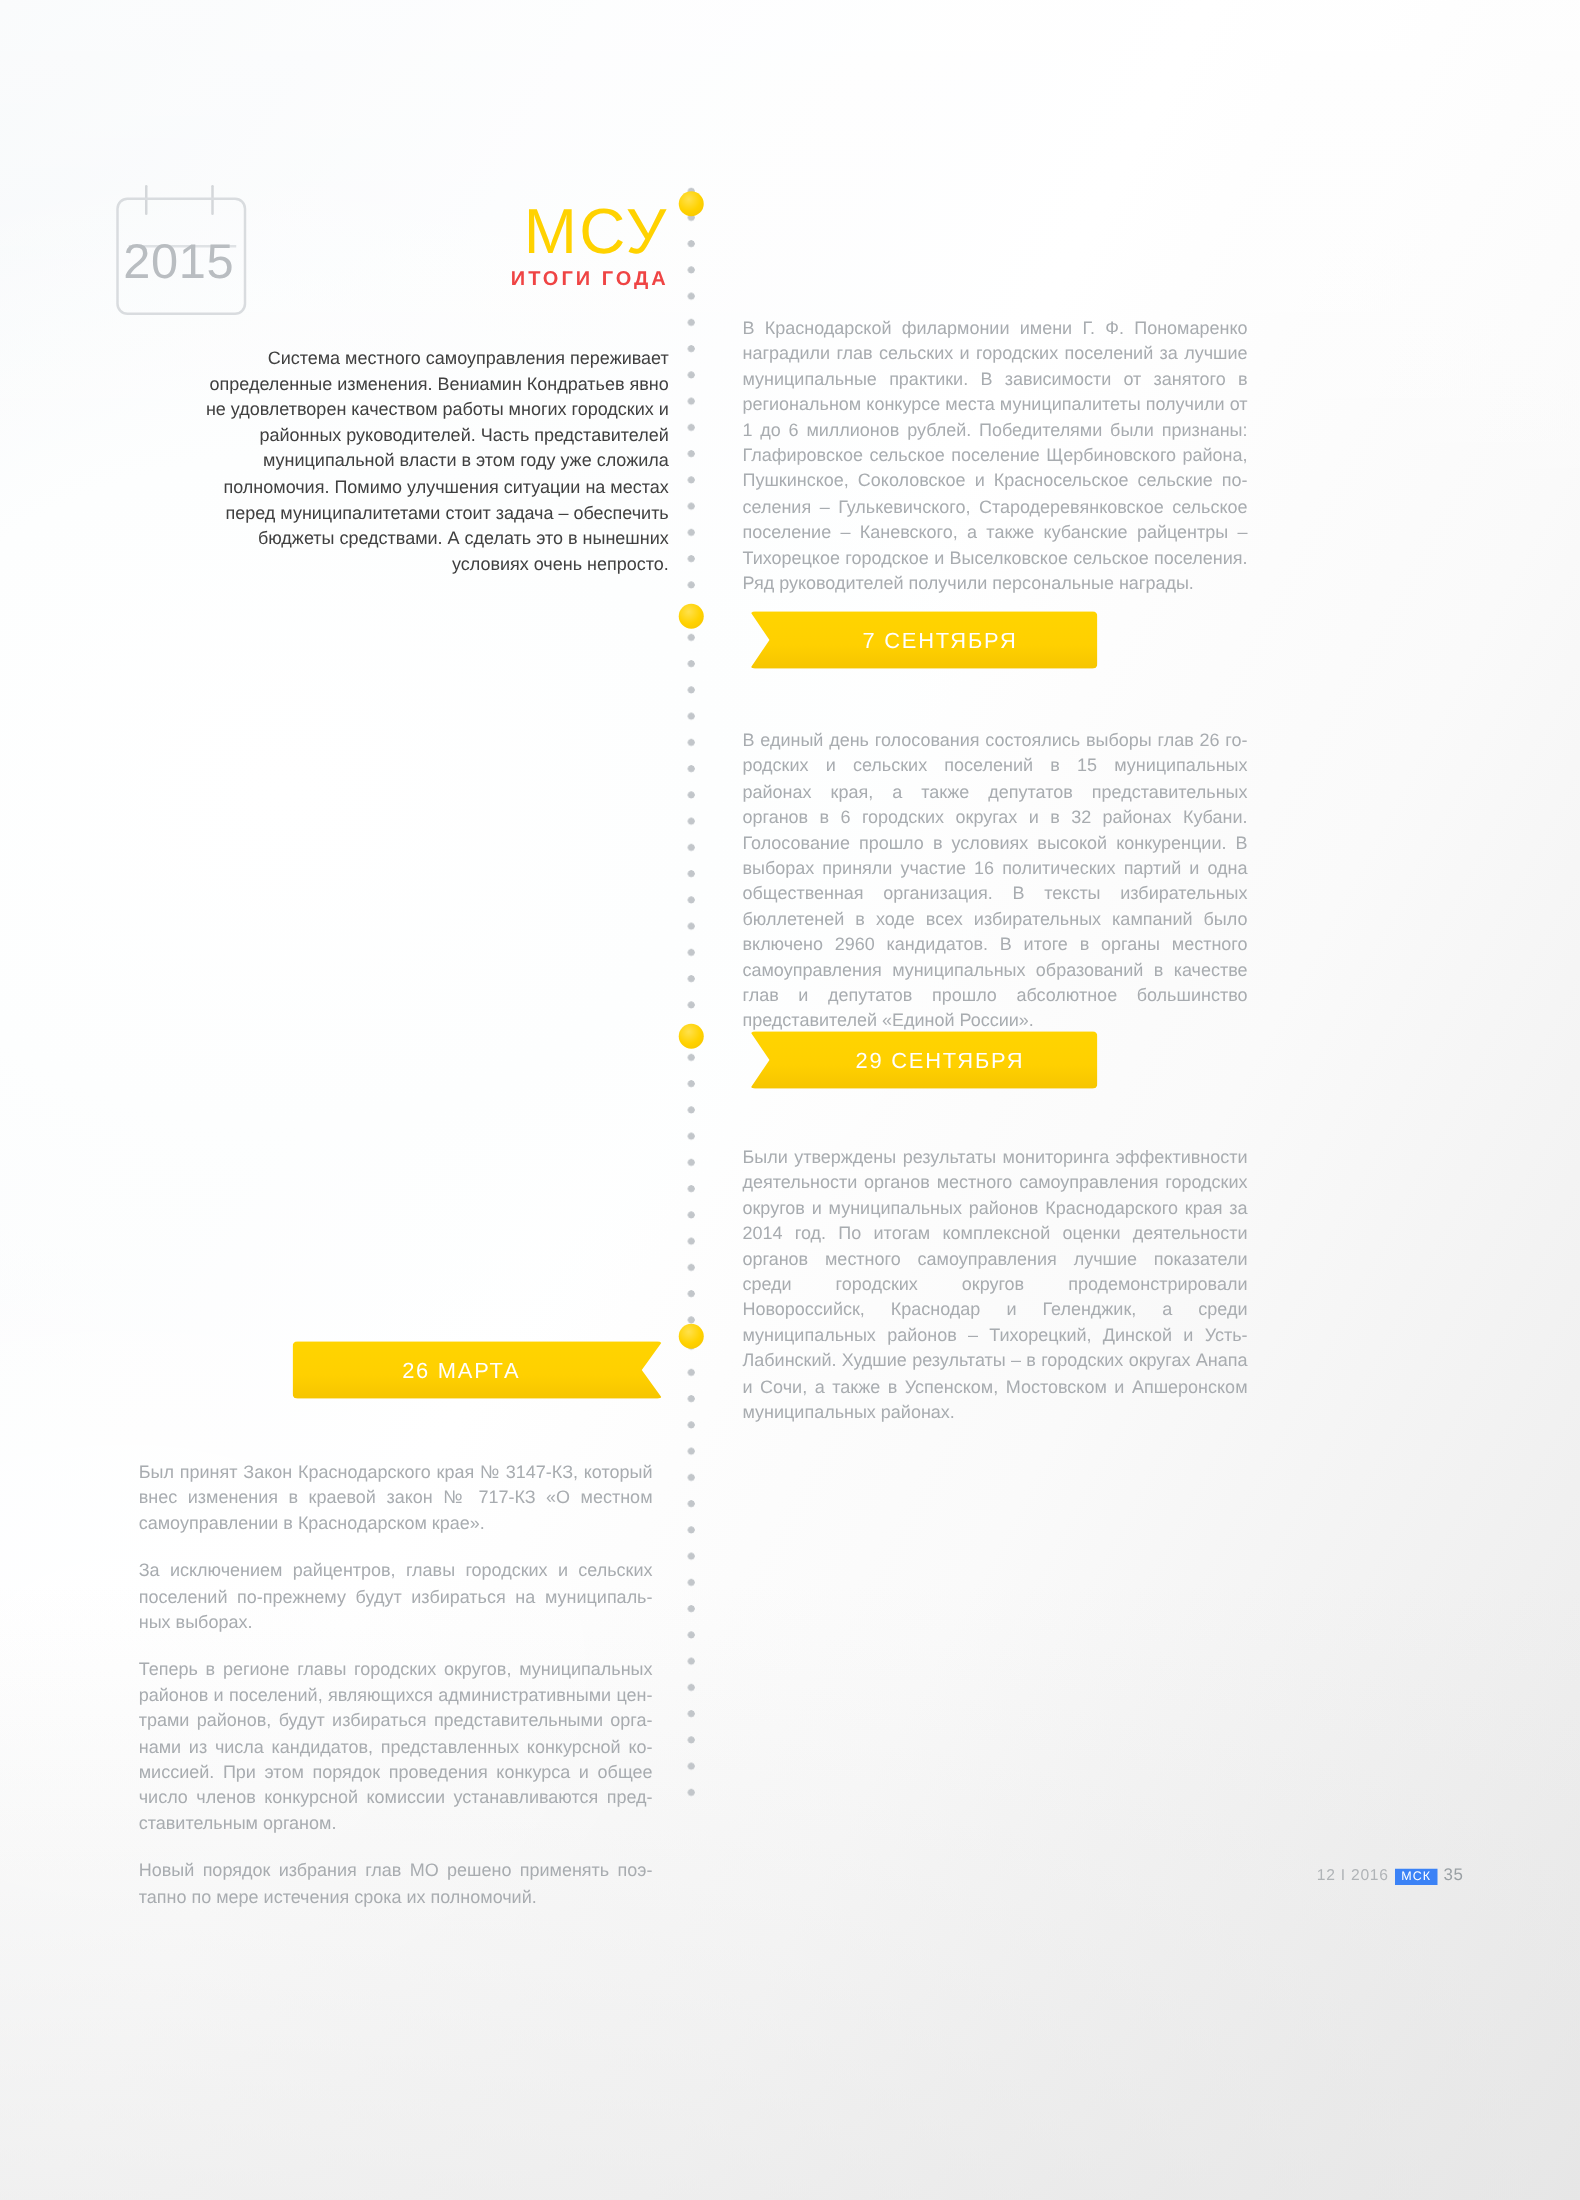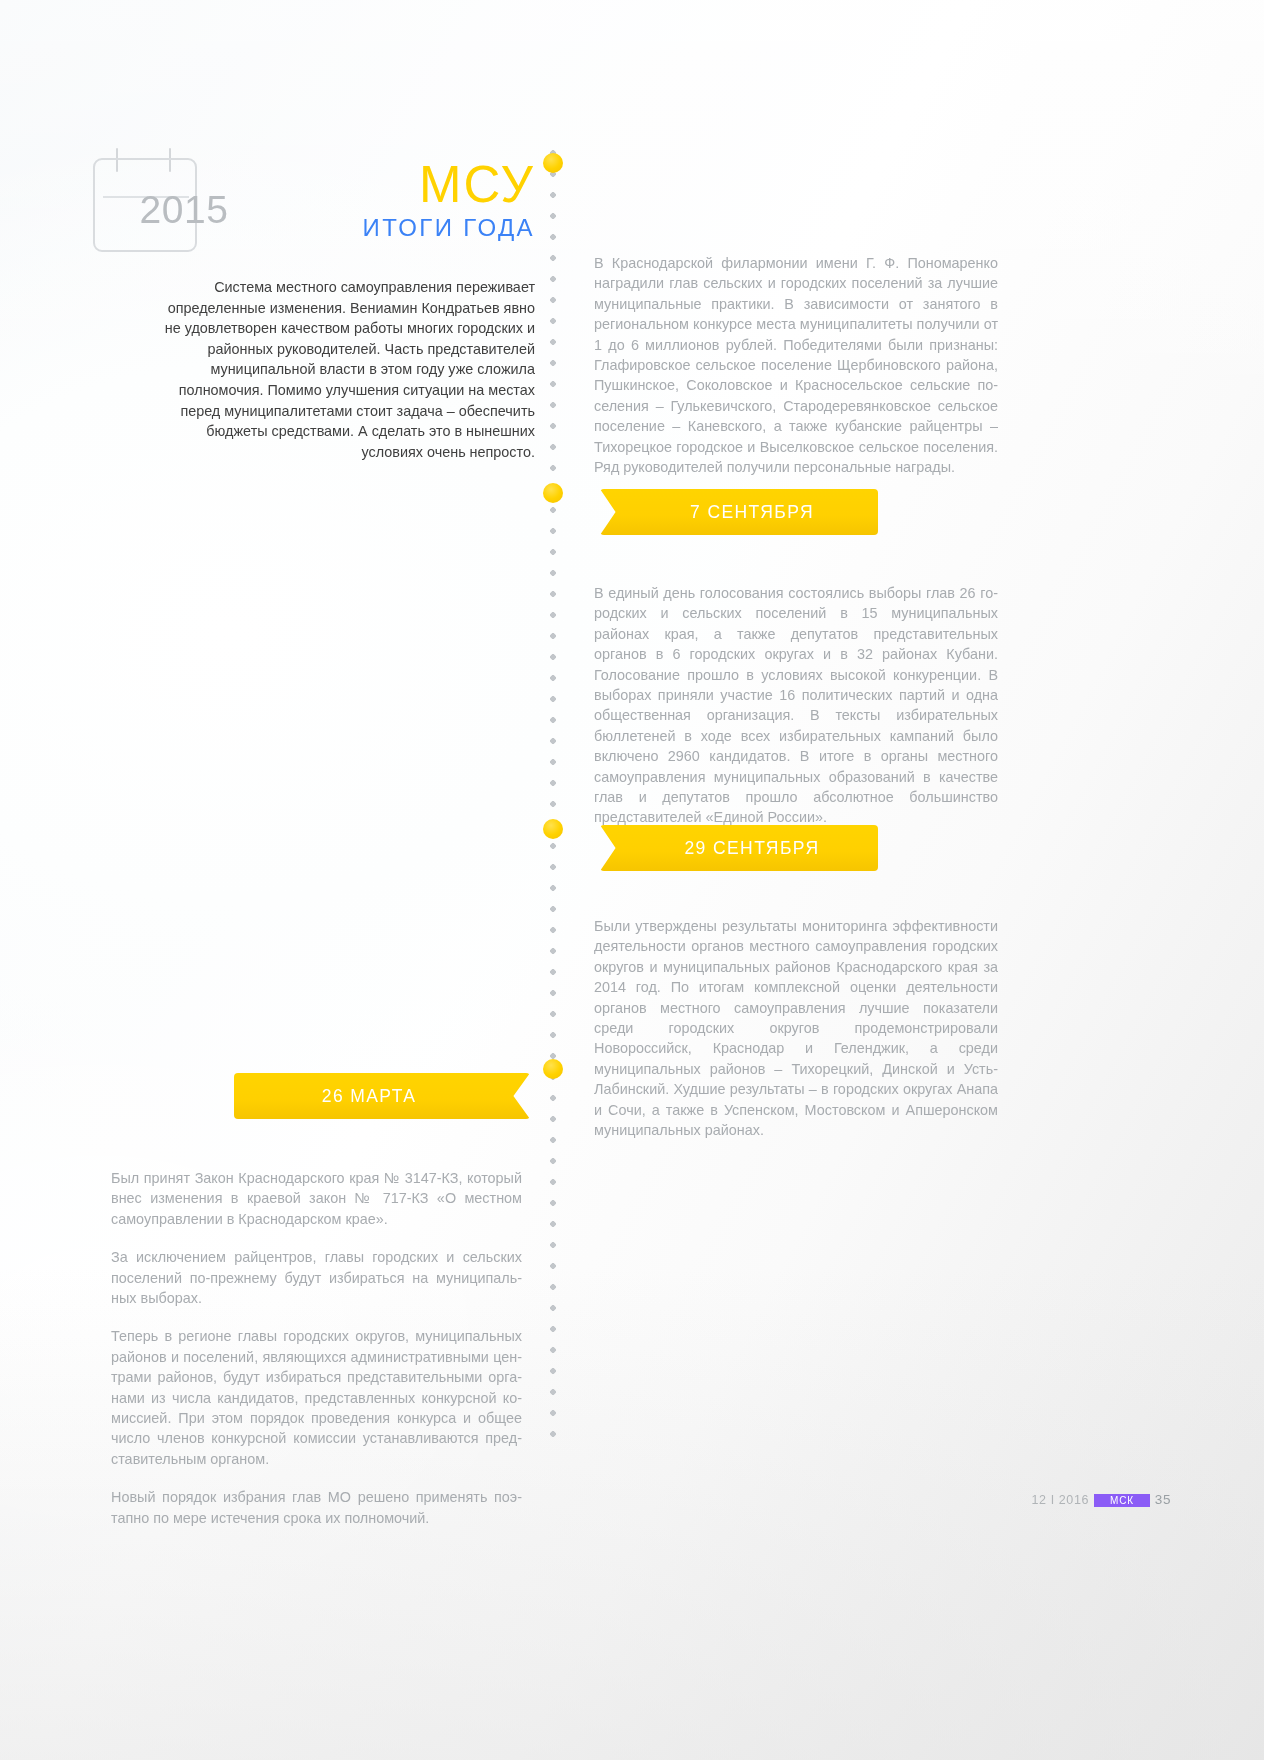--- a/index.html
+++ b/index.html
@@ -35,30 +35,30 @@
   .cal-rule{
     position:absolute;left:8px;top:36px;width:86px;height:0;border-top:2px solid #dfe2e5;
   }
   .cal-ring{
     position:absolute;top:0;width:2px;height:24px;background:#d4d7da;border-radius:1px;
   }
   .cal-ring.l{left:23px;}
   .cal-ring.r{left:76px;}
   .cal-year{
     position:absolute;left:0;top:42px;width:100px;text-align:center;
-    font-size:39px;letter-spacing:0.5px;color:#b9bdc1;font-weight:400;line-height:1;padding-left:41px;
+    font-size:39px;letter-spacing:0.5px;color:#b9bdc1;font-weight:400;line-height:1;
   }
 
   
   .masthead{position:absolute;right:729px;top:160px;width:420px;text-align:right;}
   .title-main{
     font-size:51px;letter-spacing:2px;color:#ffd200;line-height:0.98;font-weight:400;
   }
   .title-sub{
-    font-size:24px;letter-spacing:2.4px;color:#3b82f6;margin-top:6px;font-weight:400;line-height:1;
+    font-size:16px;letter-spacing:2.4px;color:#ef4444;margin-top:6px;font-weight:700;line-height:1;
   }
 
   .intro{
     position:absolute;right:729px;top:277px;width:385px;text-align:right;
     font-size:14.4px;line-height:20.6px;color:#404040;font-weight:400;
   }
 
   
   .timeline{
     position:absolute;left:546px;top:150px;width:14px;height:1300px;
@@ -138,21 +138,21 @@
   .body-copy.left-col{left:93px;width:447px;}
 
   
   .footer{
     position:absolute;right:93px;top:1492px;
     font-size:12.5px;color:#b6babd;letter-spacing:0.6px;
     display:flex;align-items:baseline;gap:5px;
   }
   .footer .pg{color:#b0b4b7;}
   .footer .brand{
-    background:#8b5cf6;color:#ffffff;padding:1px 16px;font-size:10px;letter-spacing:0.8px;
+    background:#3b82f6;color:#ffffff;padding:1px 5px;font-size:10px;letter-spacing:0.8px;
   }
   .footer .num{color:#9aa0a4;font-size:13.5px;}
 </style>
 </head>
 <body>
 
 <div class="page-bg"></div>
 
 <div class="sheet">
 

